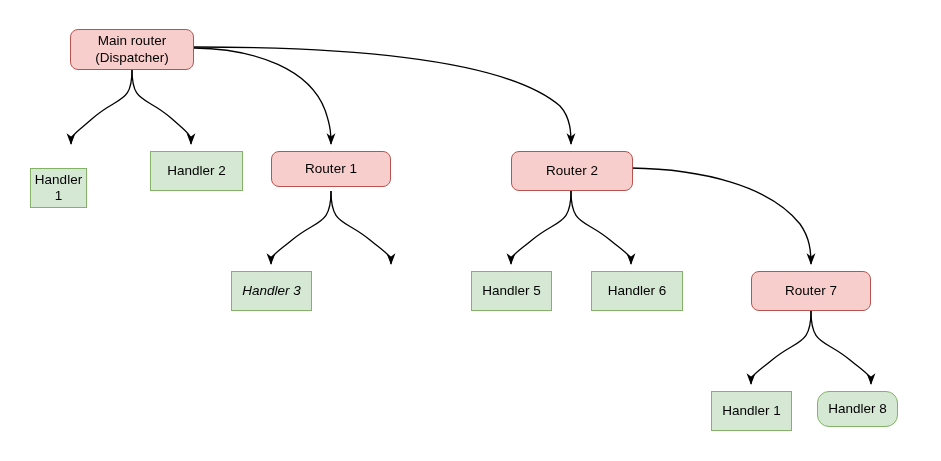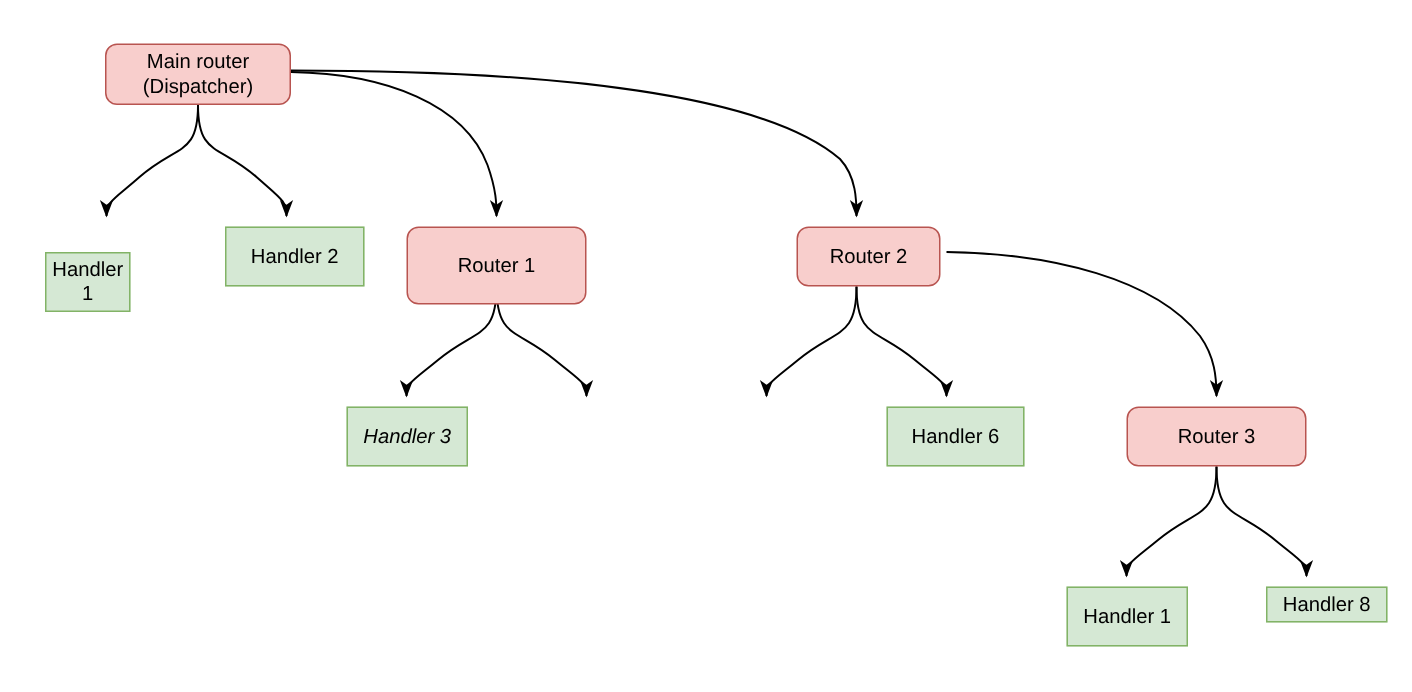--- a/index.html
+++ b/index.html
@@ -79,29 +79,30 @@
     </g>
   </svg>
 
   <div class="node router" style="left:70px; top:29px; width:124px; height:41px;">Main router
 (Dispatcher)</div>
 
   <div class="node handler" style="left:30px; top:168px; width:57px; height:40px;">Handler 1</div>
 
   <div class="node handler" style="left:150px; top:151px; width:93px; height:40px;">Handler 2</div>
 
-  <div class="node router" style="left:271px; top:151px; width:120px; height:52px;">Router 1</div>
+  <div class="node router" style="left:271px; top:151px; width:120px; height:36px;">Router 1</div>
 
-  <div class="node router" style="left:511px; top:151px; width:96px; height:40px;margin-left:20px;">Router 2</div>
+  <div class="node router" style="left:511px; top:151px; width:122px; height:40px;">Router 2</div>
 
   <div class="node handler" style="left:231px; top:271px; width:81px; height:40px;font-style:italic;">Handler 3</div>
 
 
+  <div class="node handler" style="left:471px; top:271px; width:81px; height:40px;">Handler 5</div>
 
   <div class="node handler" style="left:591px; top:271px; width:92px; height:40px;">Handler 6</div>
 
-  <div class="node router" style="left:751px; top:271px; width:120px; height:40px;">Router 3</div>
+  <div class="node router" style="left:751px; top:271px; width:120px; height:40px;">Router 7</div>
 
   <div class="node handler" style="left:711px; top:391px; width:81px; height:40px;">Handler 1</div>
 
-  <div class="node handler" style="left:844px; top:391px; width:81px; height:24px;">Handler 8</div>
+  <div class="node handler" style="left:817px; top:391px; width:81px; height:36px;border-radius:12px;">Handler 8</div>
 
 </div>
 
 </body></html>

